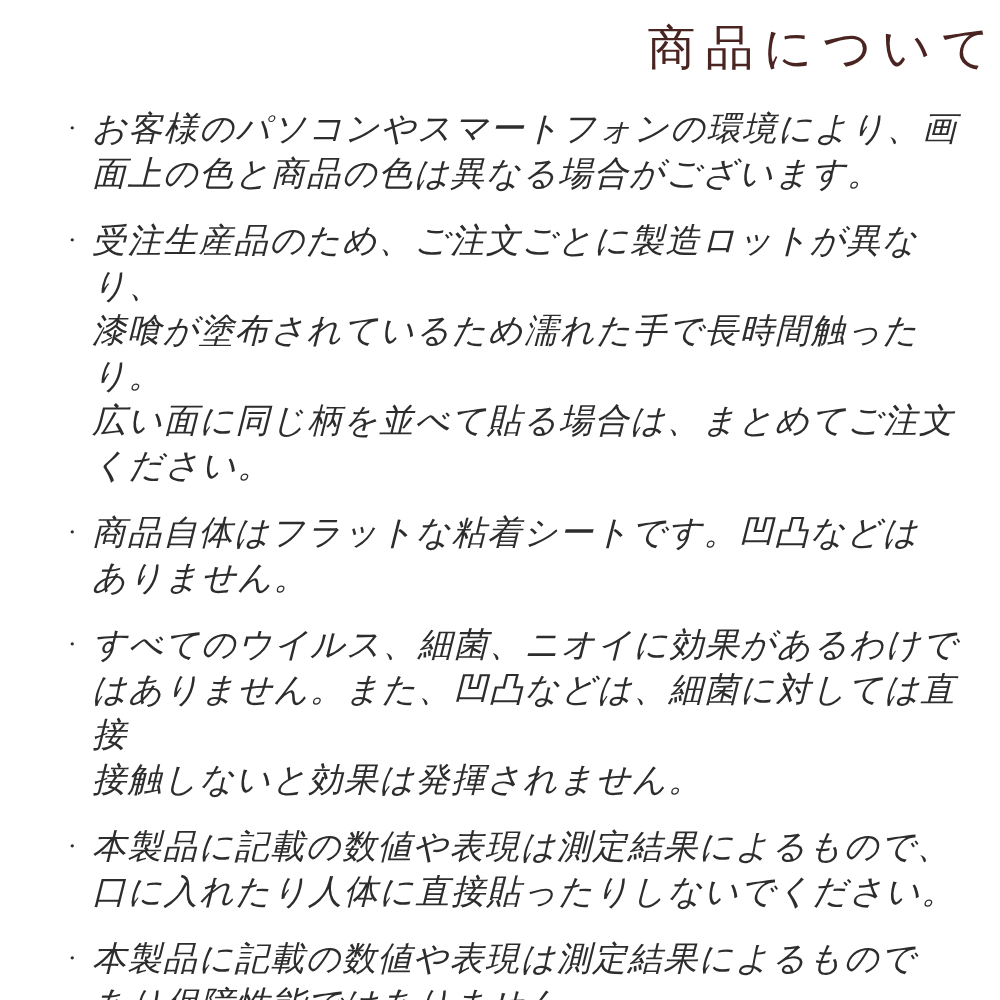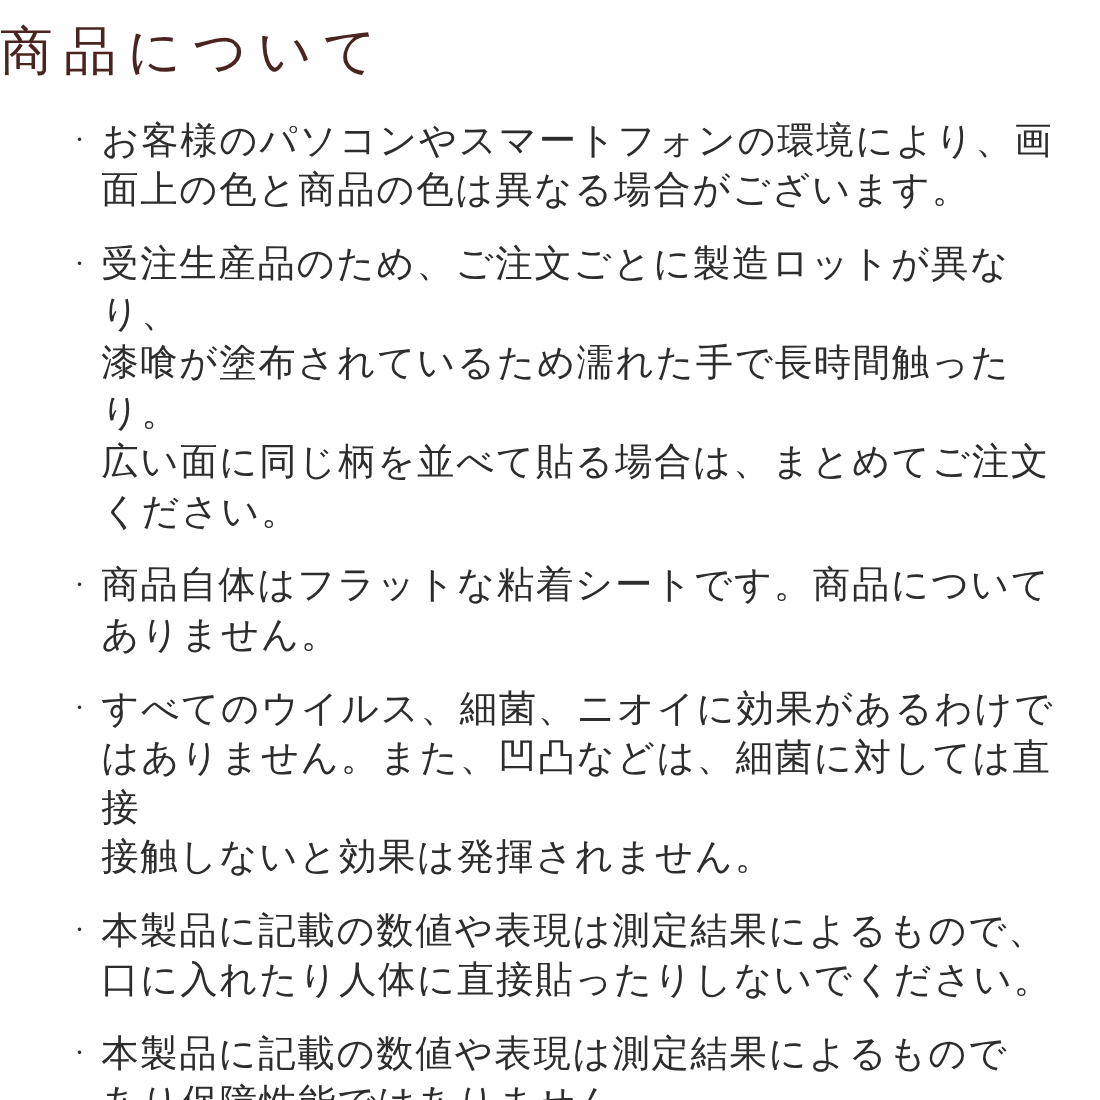--- a/index.html
+++ b/index.html
@@ -14,21 +14,21 @@
     background:var(--bg);
     font-family:"Liberation Sans","DejaVu Sans",sans-serif;
     overflow:hidden;
   }
   .page{
     width:1000px; height:1000px;
     padding-top:20px;
   }
   .title{
     margin:0 0 30px 0;
-    text-align:left;
+    text-align:right;
     font-size:48px;
     line-height:56px;
     font-weight:400;
     letter-spacing:10px;
     color:var(--title-color);
   }
   .notes{
     list-style:none;
     margin:0;
     padding:0 24px 0 62px;
@@ -47,20 +47,21 @@
   .dot{
     flex:none;
     width:30px;
     font-size:20px;
     line-height:45px;
     text-align:left;
   }
   .text{
     flex:1;
     white-space:pre-line;
+    font-style:italic;
   }
 </style>
 </head>
 <body>
 
 <div class="page">
   <h1 class="title">商品について</h1>
 
   <ul class="notes">
     <li class="note">
@@ -70,21 +71,21 @@
     </li>
     <li class="note">
       <span class="dot">・</span>
       <span class="text">受注生産品のため、ご注文ごとに製造ロットが異なり、
 漆喰が塗布されているため濡れた手で長時間触ったり。
 広い面に同じ柄を並べて貼る場合は、まとめてご注文
 ください。</span>
     </li>
     <li class="note">
       <span class="dot">・</span>
-      <span class="text">商品自体はフラットな粘着シートです。商品について
+      <span class="text">商品自体はフラットな粘着シートです。凹凸などは
 ありません。</span>
     </li>
     <li class="note">
       <span class="dot">・</span>
       <span class="text">すべてのウイルス、細菌、ニオイに効果があるわけで
 はありません。また、凹凸などは、細菌に対しては直接
 接触しないと効果は発揮されません。</span>
     </li>
     <li class="note">
       <span class="dot">・</span>

